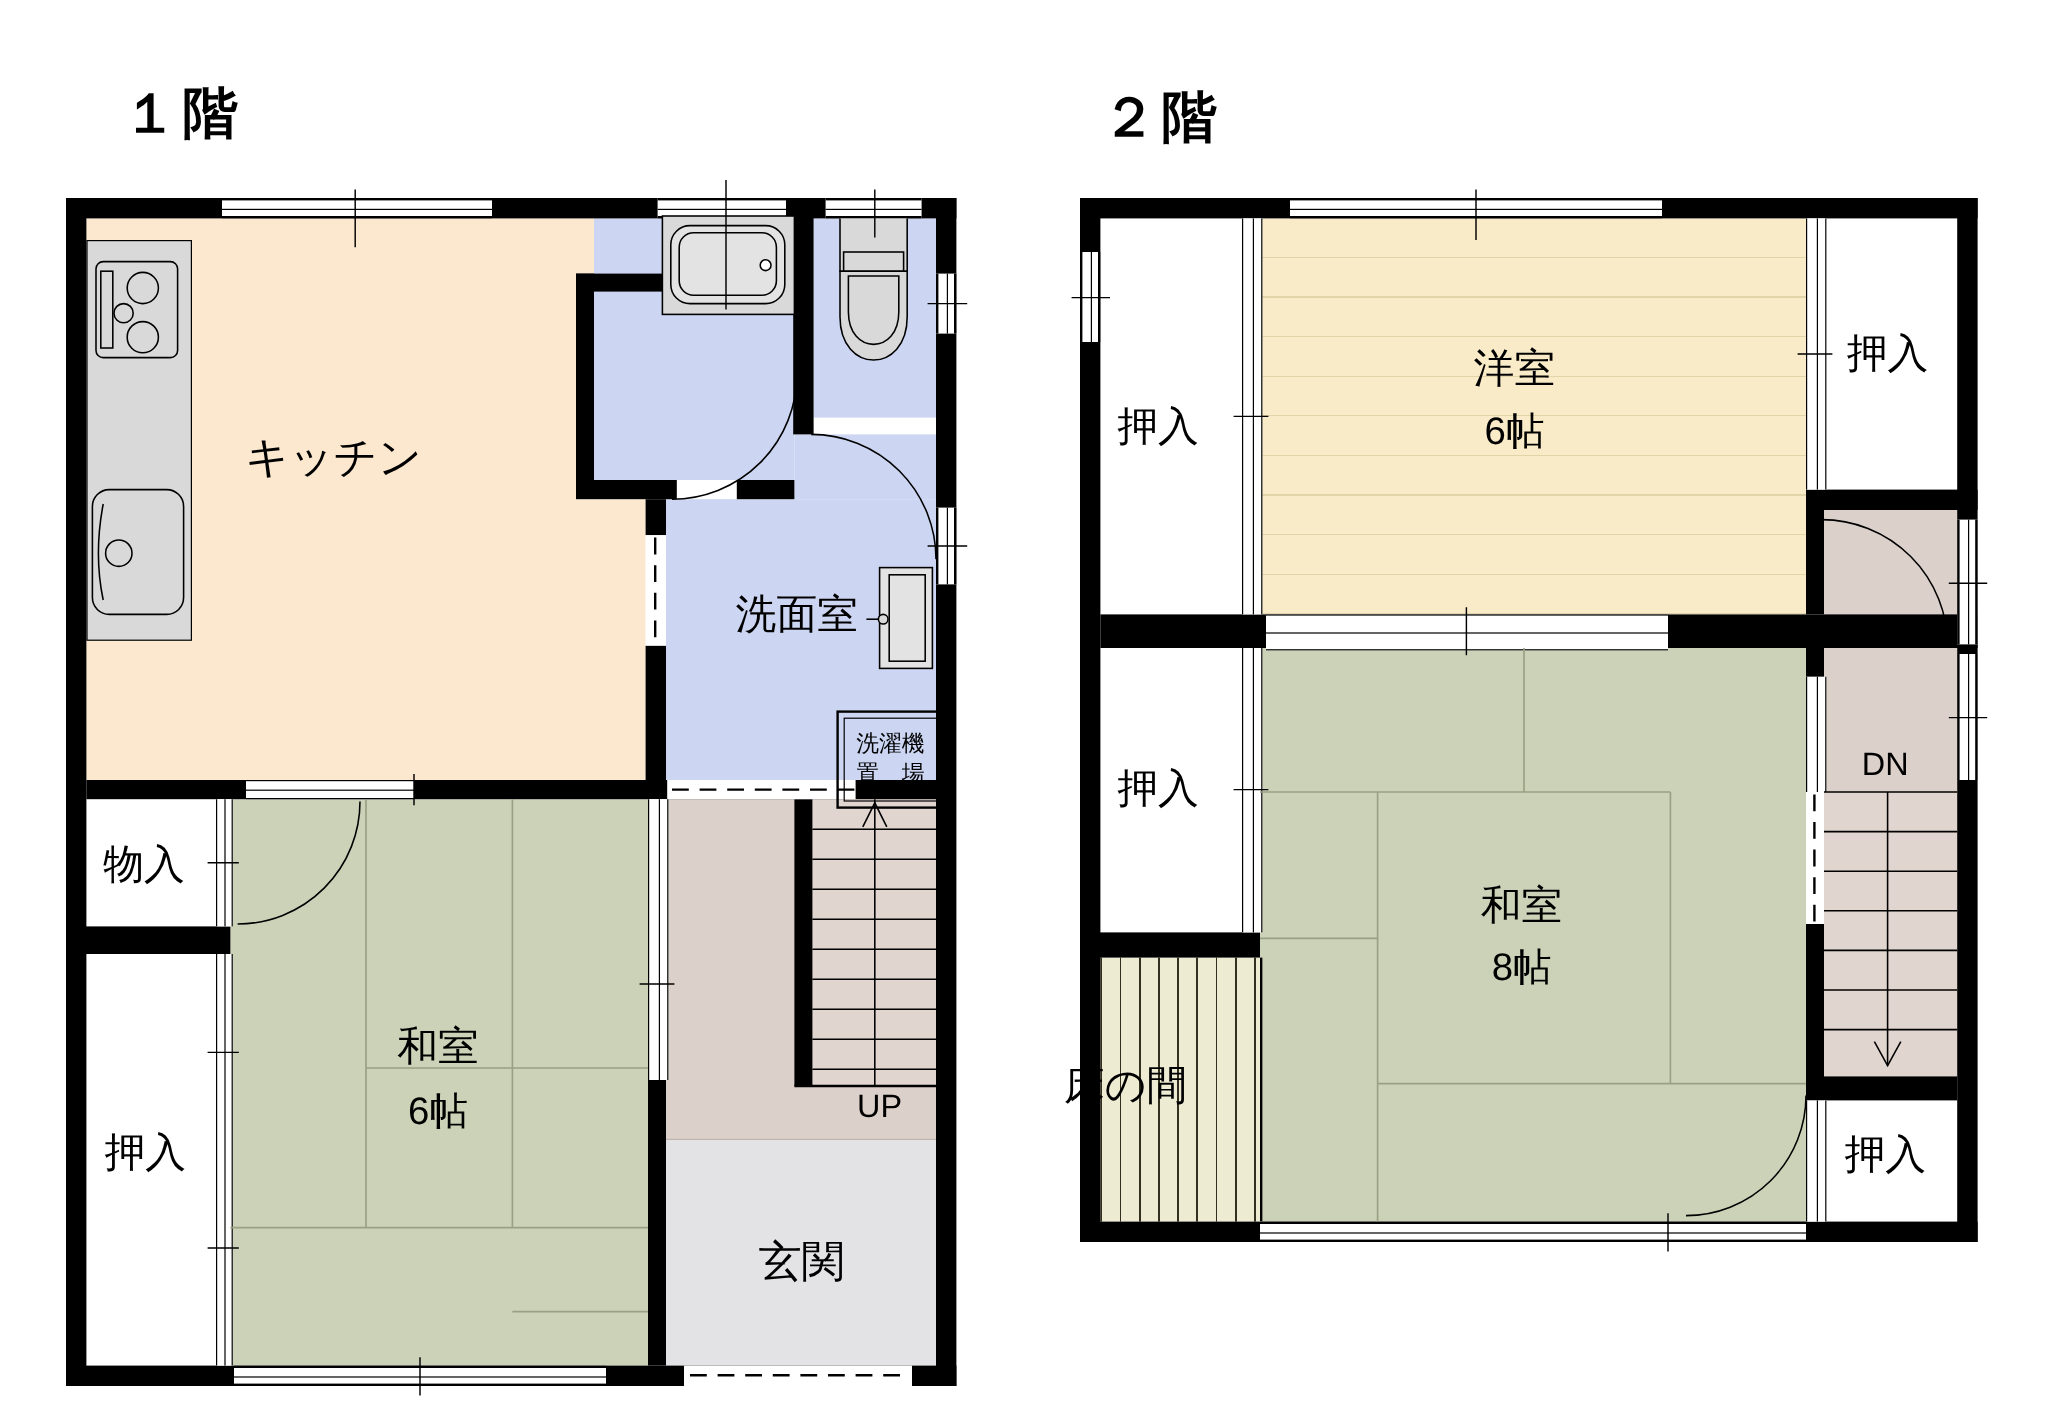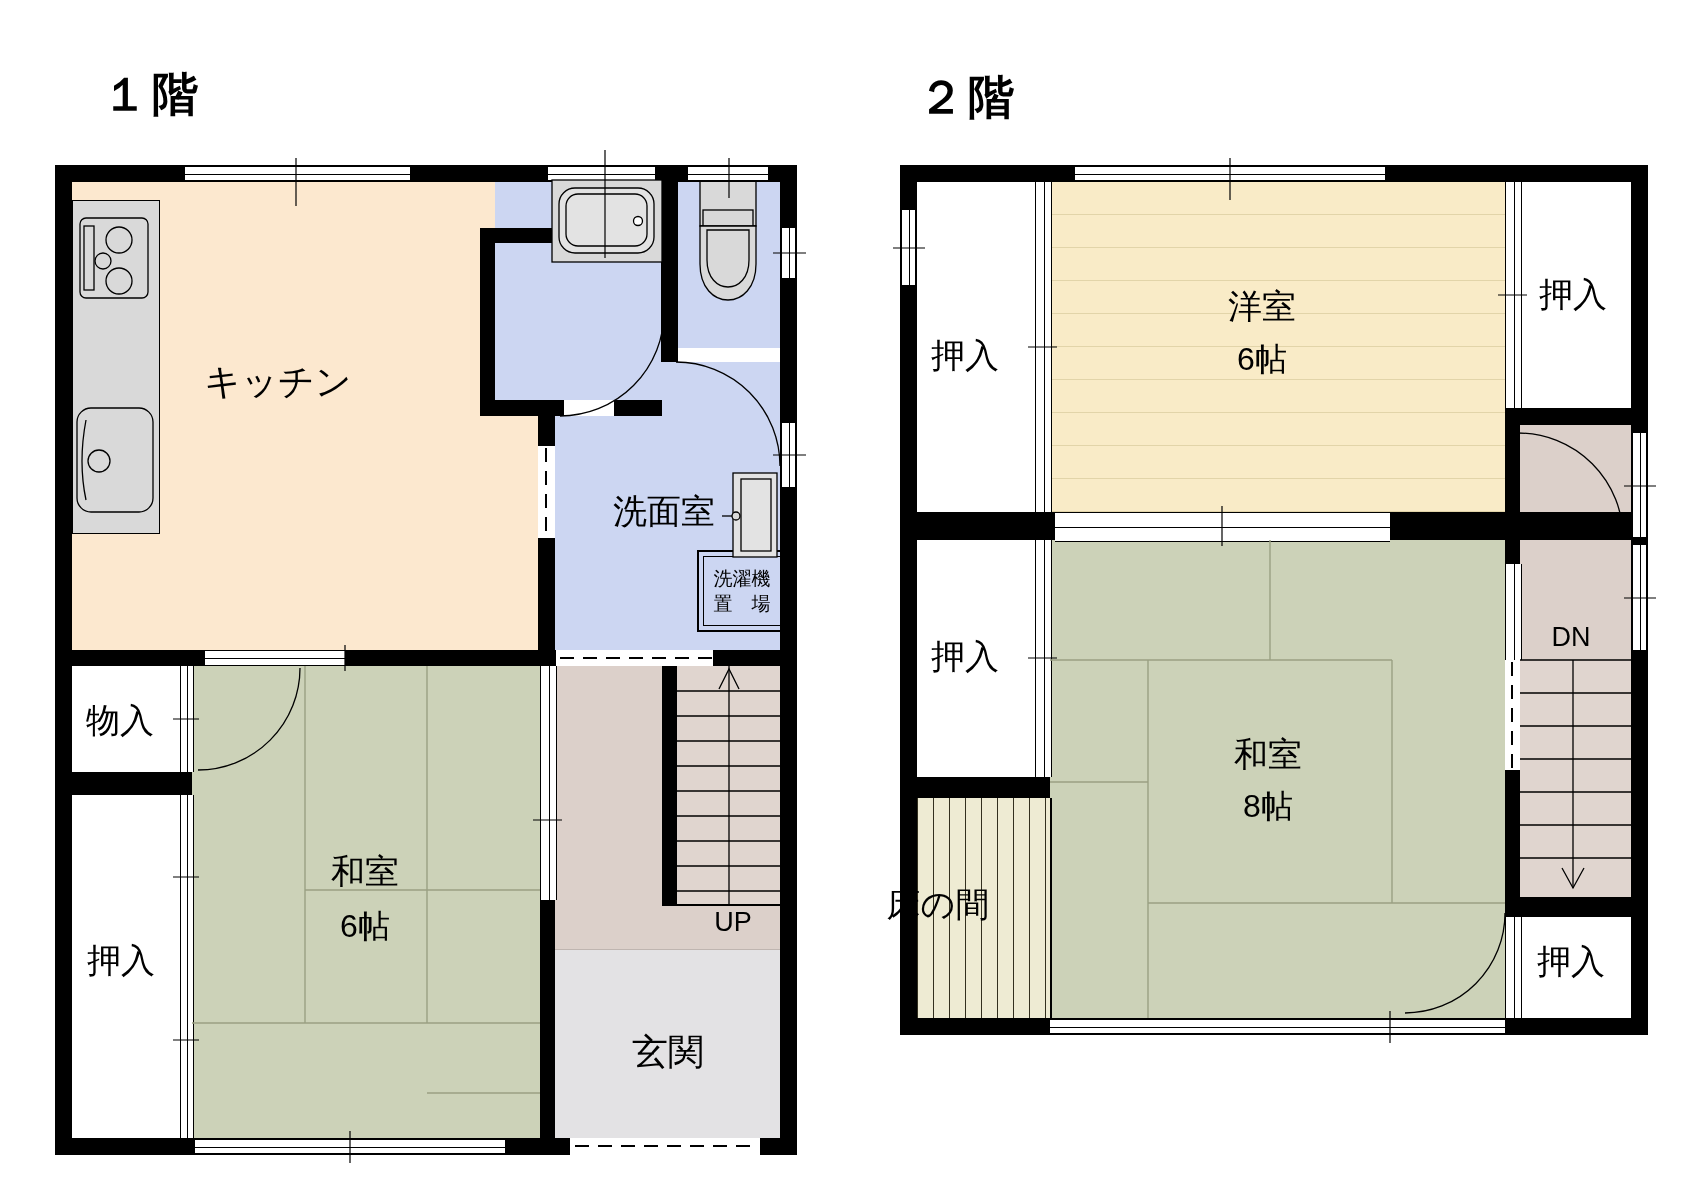--- a/index.html
+++ b/index.html
@@ -90,21 +90,21 @@
 
   <div class="lbl" style="left:278px;top:382px;font-size:36px;">キッチン</div>
   <div class="lbl" style="left:664px;top:512px;font-size:34px;">洗面室</div>
   <div class="lbl" style="left:120px;top:721px;font-size:34px;">物入</div>
   <div class="lbl" style="left:121px;top:961px;font-size:34px;">押入</div>
   <div class="lbl" style="left:365px;top:872px;font-size:34px;">和室</div>
   <div class="lbl" style="left:365px;top:927px;font-size:32px;">6帖</div>
   <div class="lbl" style="left:668px;top:1052px;font-size:36px;">玄関</div>
   <div class="lbl" style="left:733px;top:922px;font-size:27px;font-weight:400;">UP</div>
 
-  <div class="lb-box" style="left:697px;top:550px;width:86px;height:78px;">
+  <div class="lb-box" style="left:697px;top:592px;width:86px;height:78px;">
     <div class="lb-text">
       <span>洗濯機</span>
       <span>置　場</span>
     </div>
   </div>
 
   <div class="lbl title" style="left:968px;top:98px;">２階</div>
 
   <div class="room f-western" style="left:1050px;top:182px;width:455px;height:330px;"></div>
   <div class="room f-tatami" style="left:1050px;top:540px;width:455px;height:478px;"></div>

